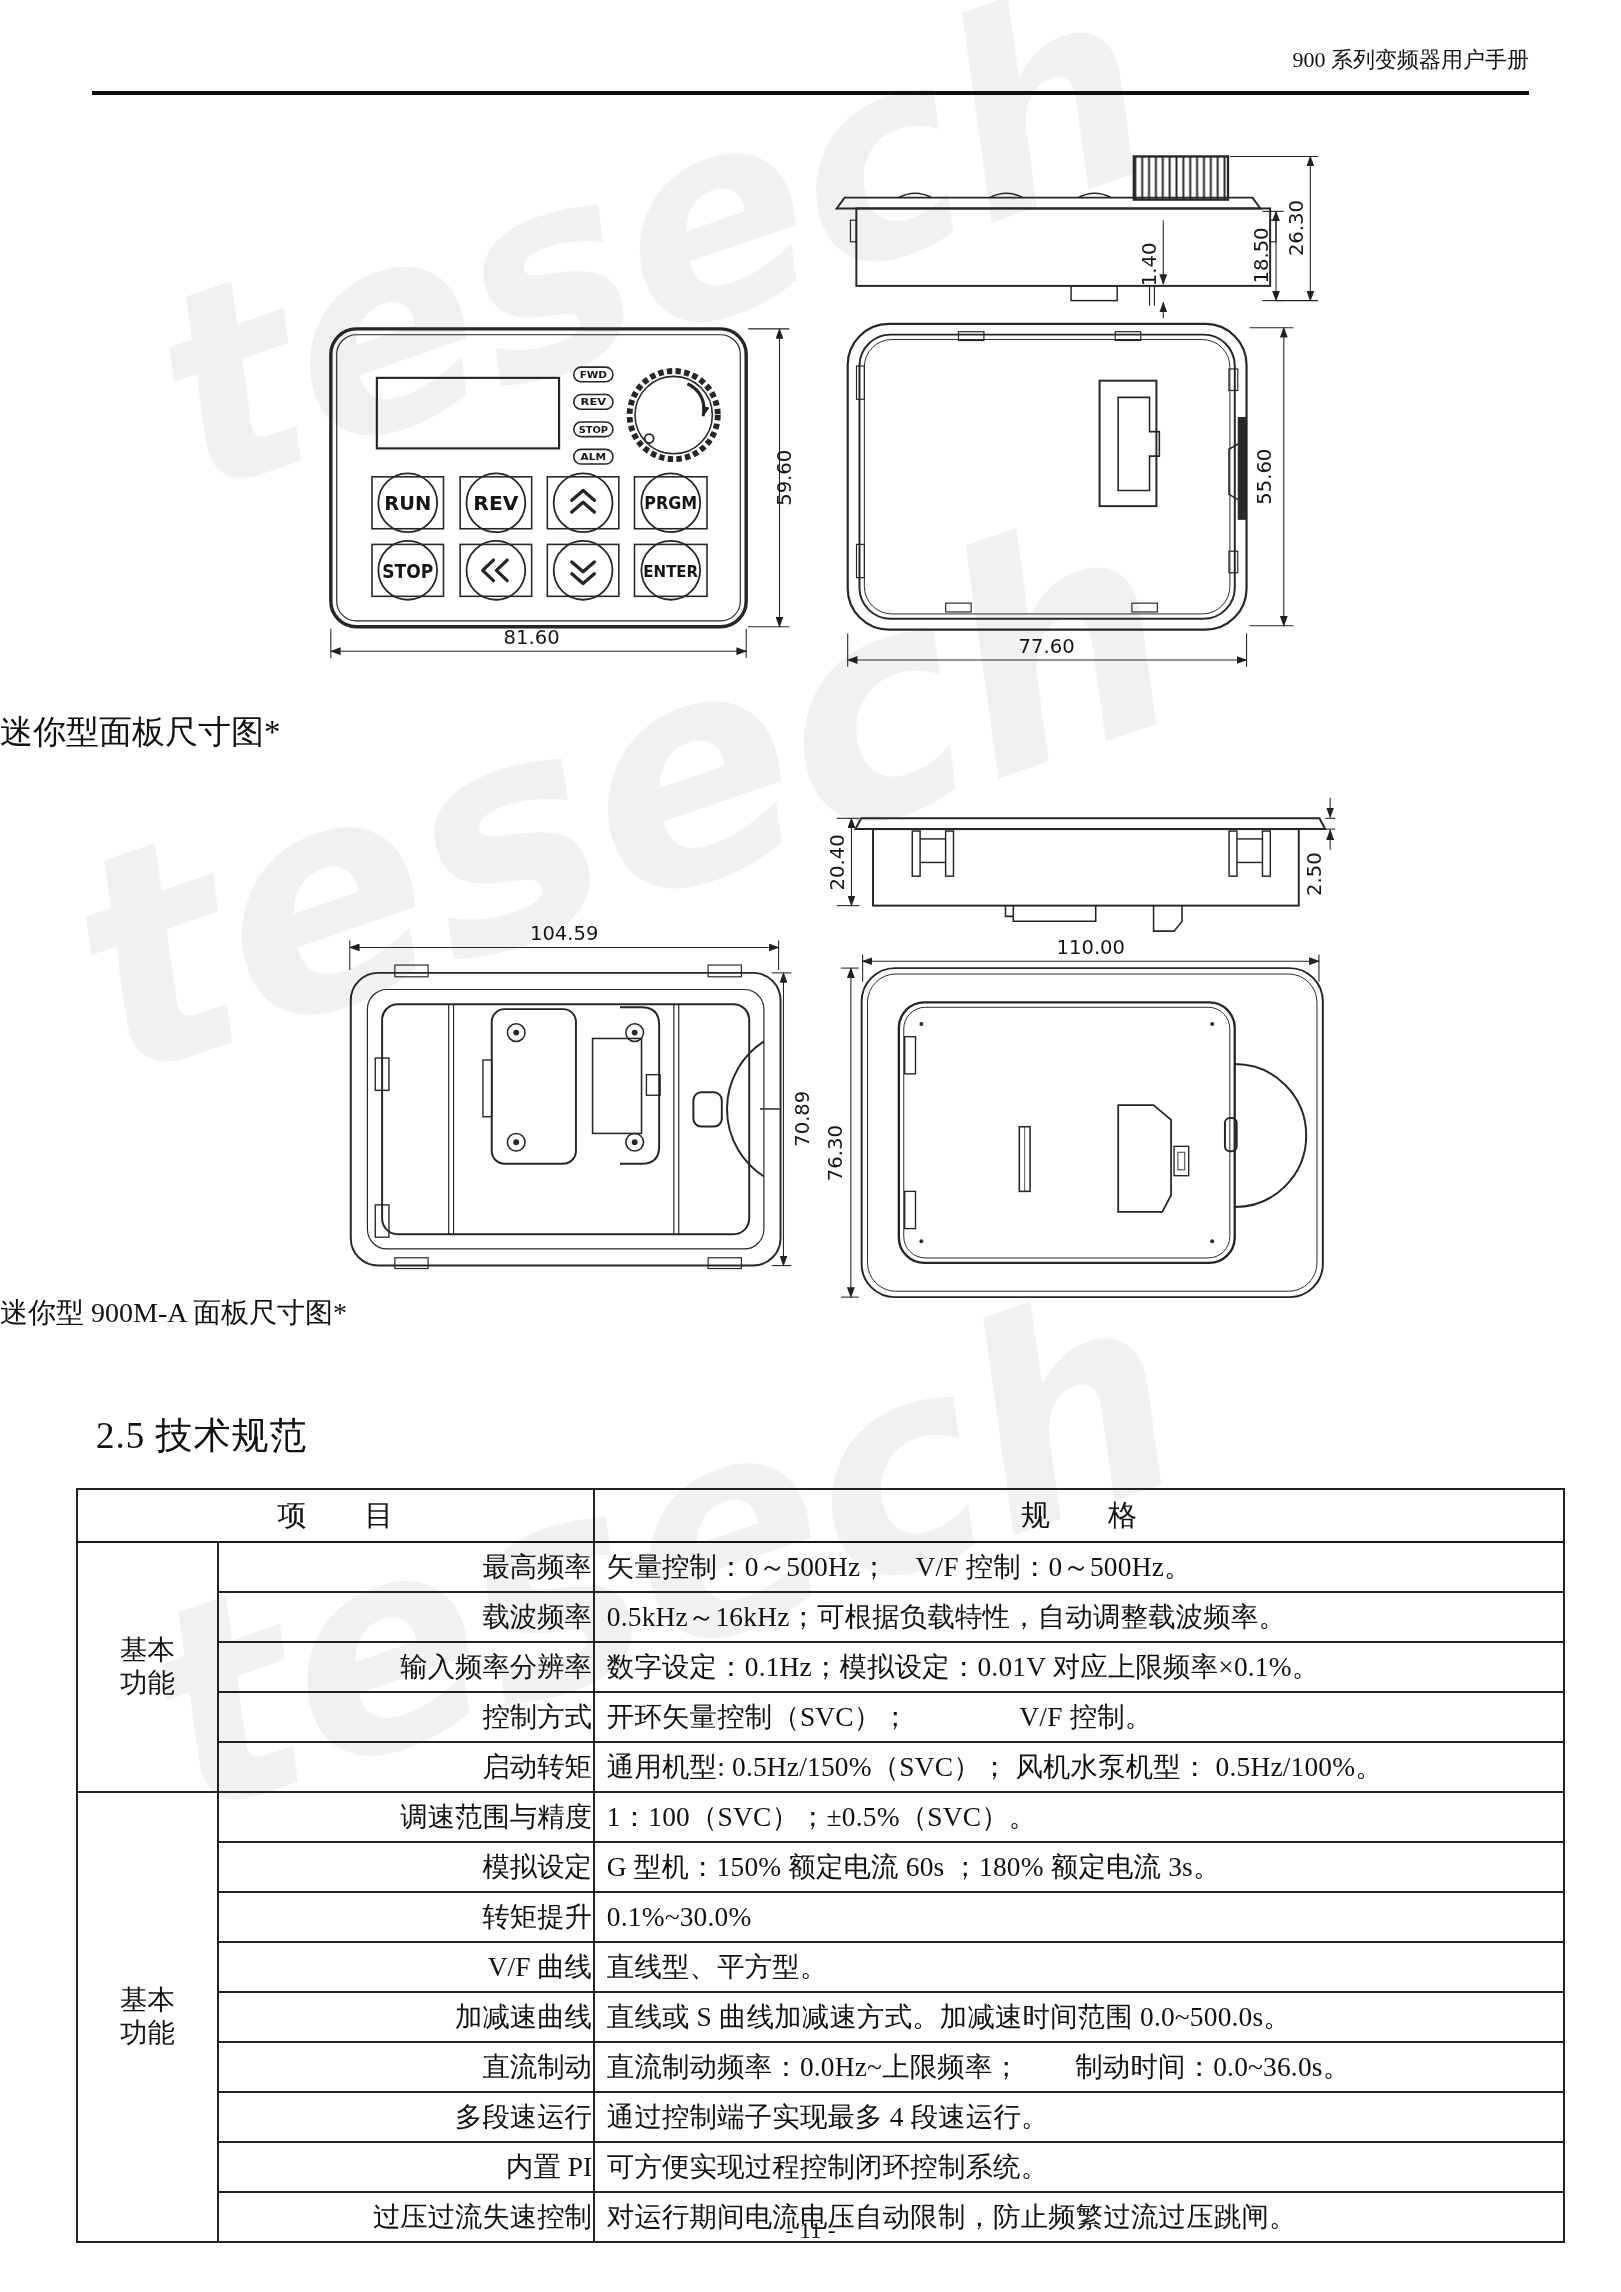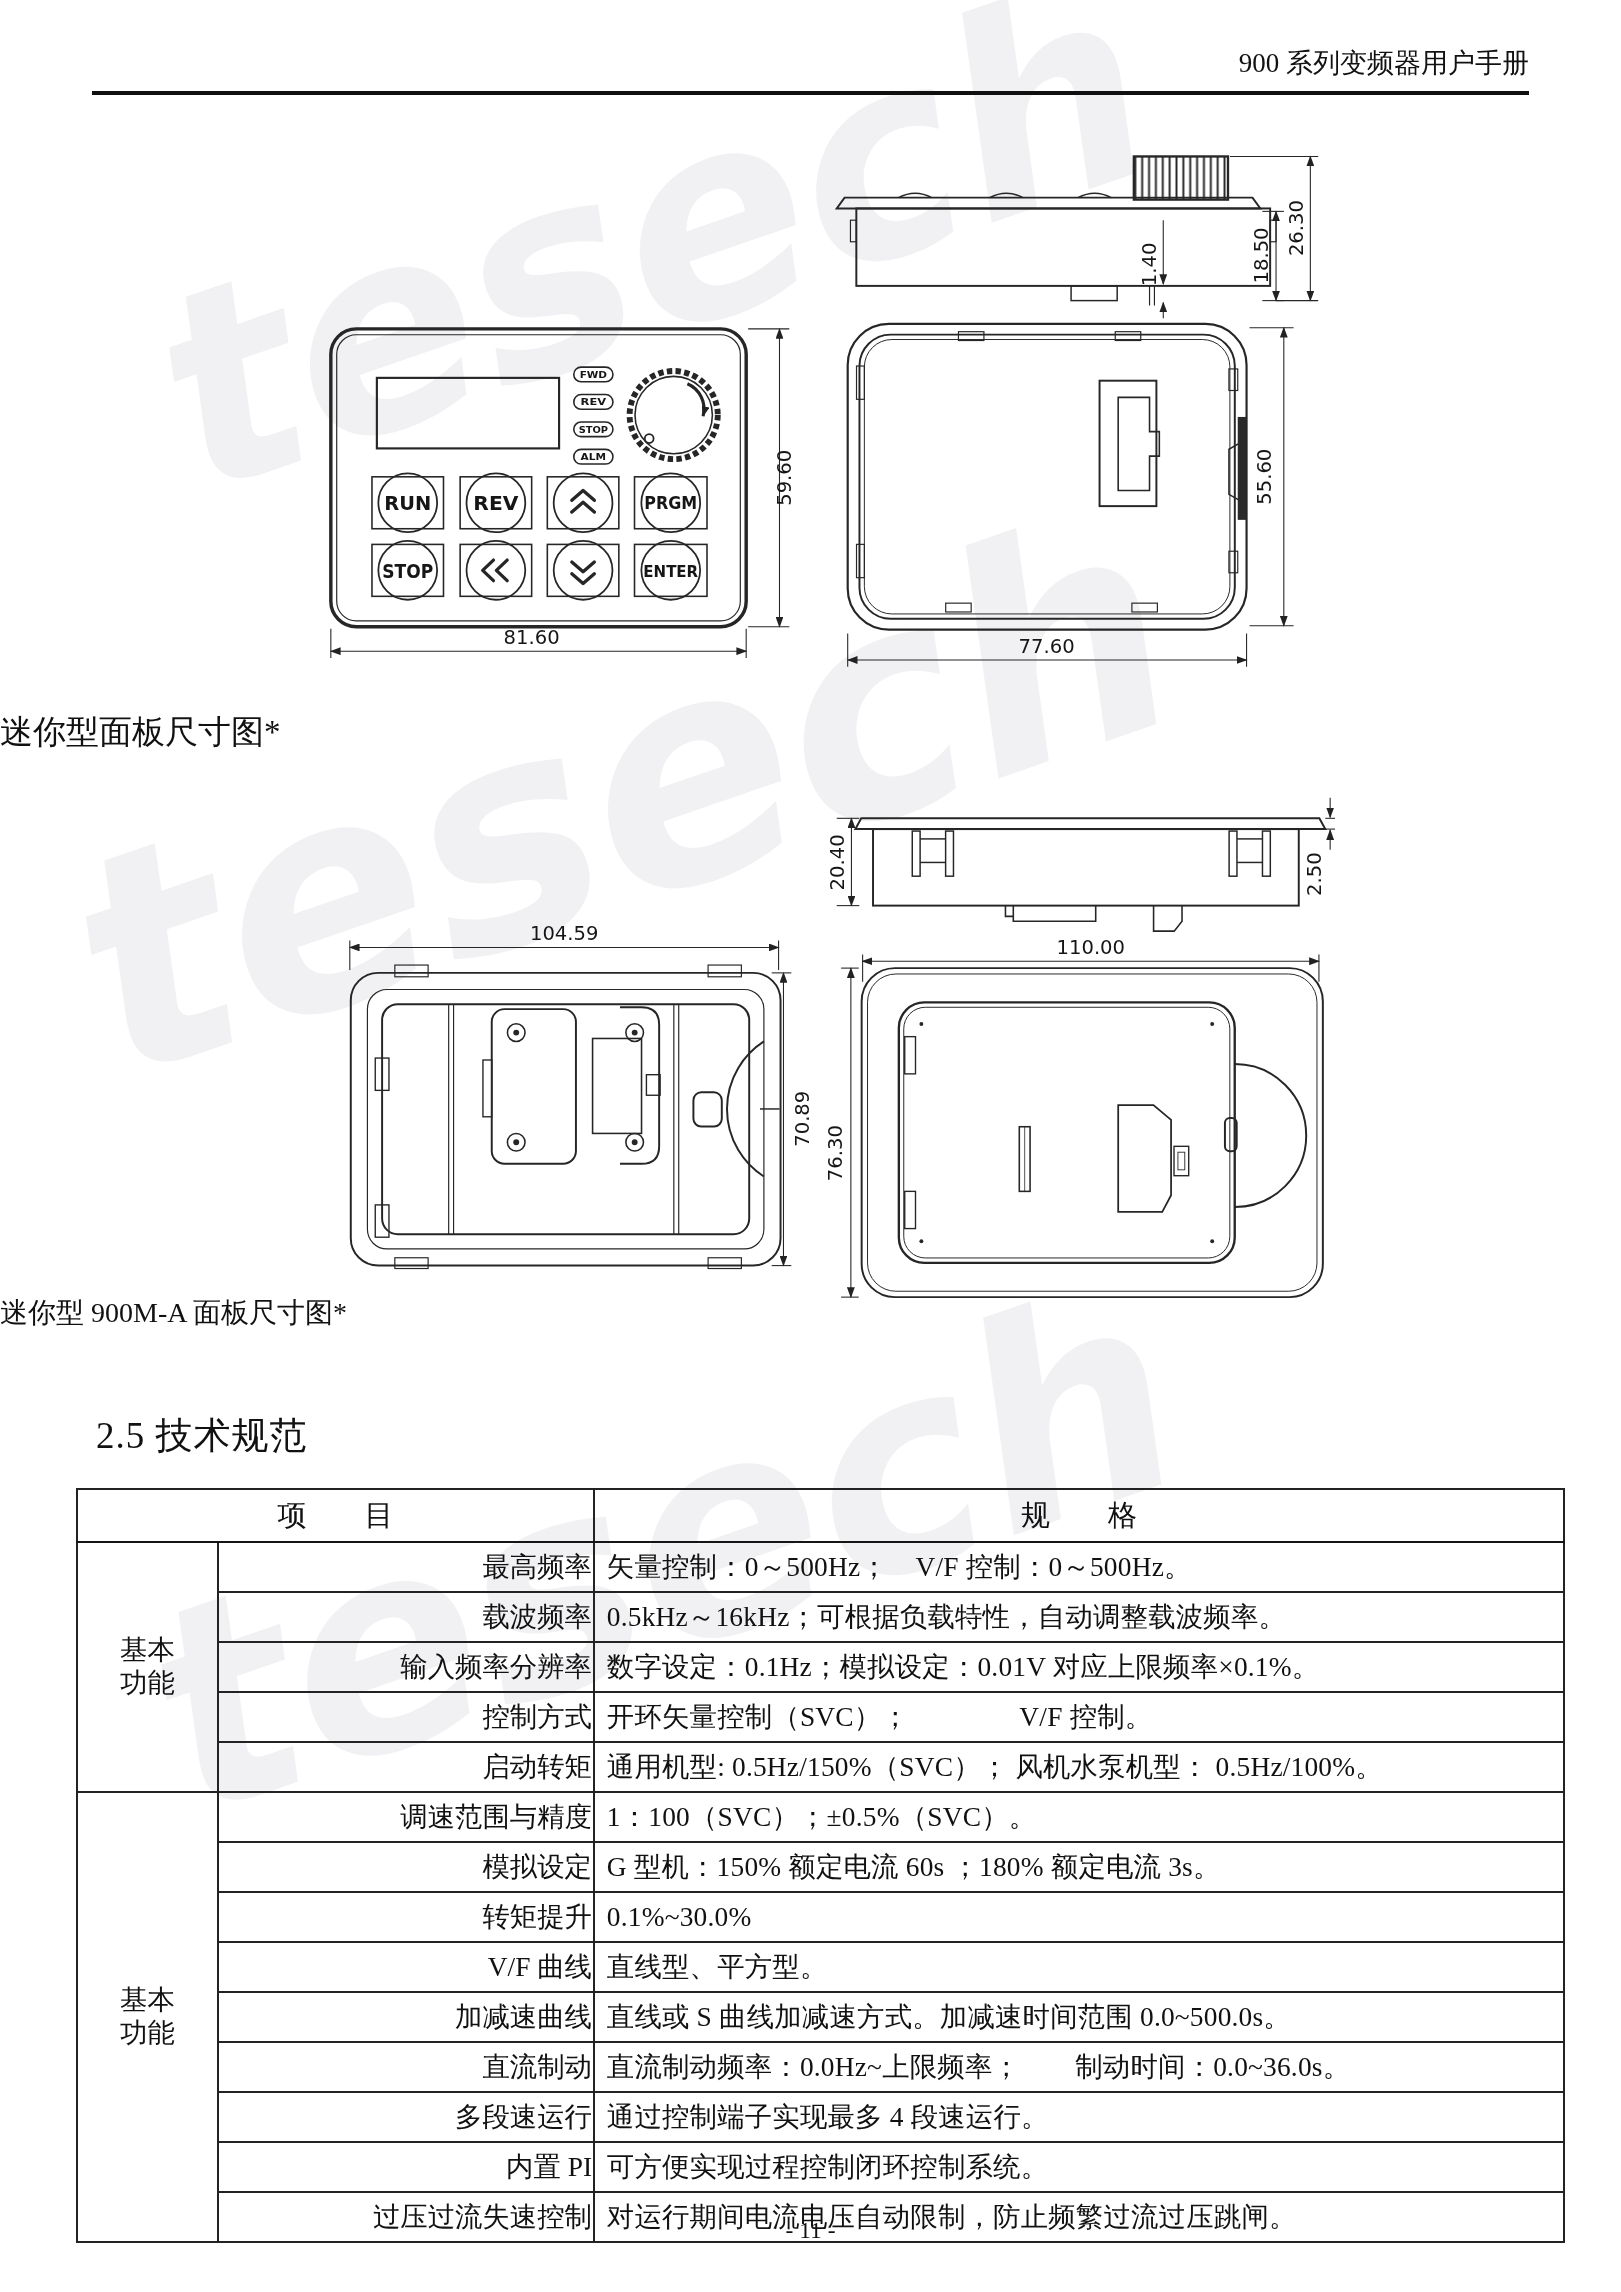--- a/index.html
+++ b/index.html
@@ -1,21 +1,21 @@
 <!DOCTYPE html>
 <html><head>
 <meta charset="utf-8">
 <style>
   html,body{margin:0;padding:0;background:#888;}
   .page{position:relative;width:1621px;height:2293px;background:#ffffff;overflow:hidden;
         font-family:"Liberation Serif","DejaVu Serif",serif;color:#111;}
   .wm{position:absolute;z-index:0;font-family:"DejaVu Sans",sans-serif;font-weight:700;font-style:italic;
       color:rgba(100,104,128,0.09);white-space:nowrap;transform:rotate(-19deg);transform-origin:left top;
       pointer-events:none;user-select:none;}
-  .hdr-title{position:absolute;top:45px;right:92px;font-size:27px;z-index:1;}
+  .hdr-title{position:absolute;top:45px;right:92px;font-size:22px;z-index:1;}
   .hdr-rule{position:absolute;left:92px;top:91px;width:1437px;height:3.9px;background:#101010;z-index:1;}
   .tech{position:absolute;z-index:1;}
   .caption{position:absolute;left:0;width:1621px;text-align:left;z-index:1;}
   .cap1{top:710px;font-size:33px;}
   .cap2{top:1294px;font-size:28px;}
   .sec-heading{position:absolute;left:96px;top:1411px;font-size:37px;letter-spacing:1px;z-index:1;}
   table.spec{position:absolute;left:76px;top:1488px;width:1488px;border-collapse:collapse;
              table-layout:fixed;z-index:1;background:transparent;}
   table.spec{border:2.9px solid #111;}
   table.spec td{border:2px solid #222;overflow:hidden;}

